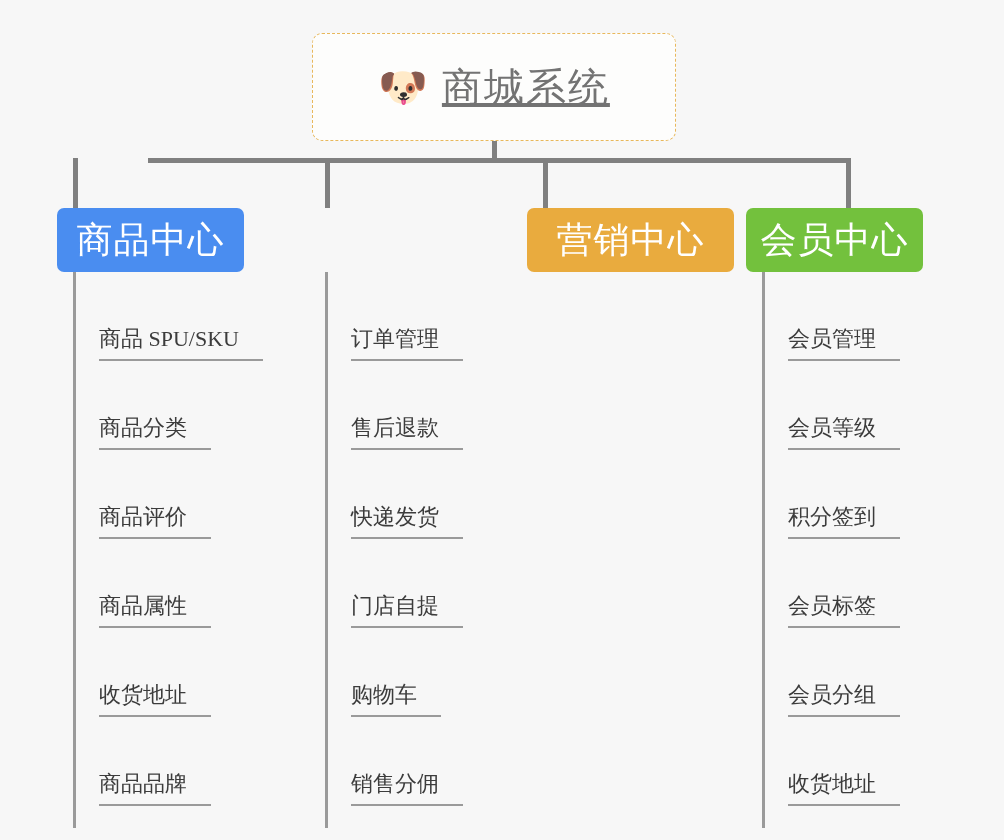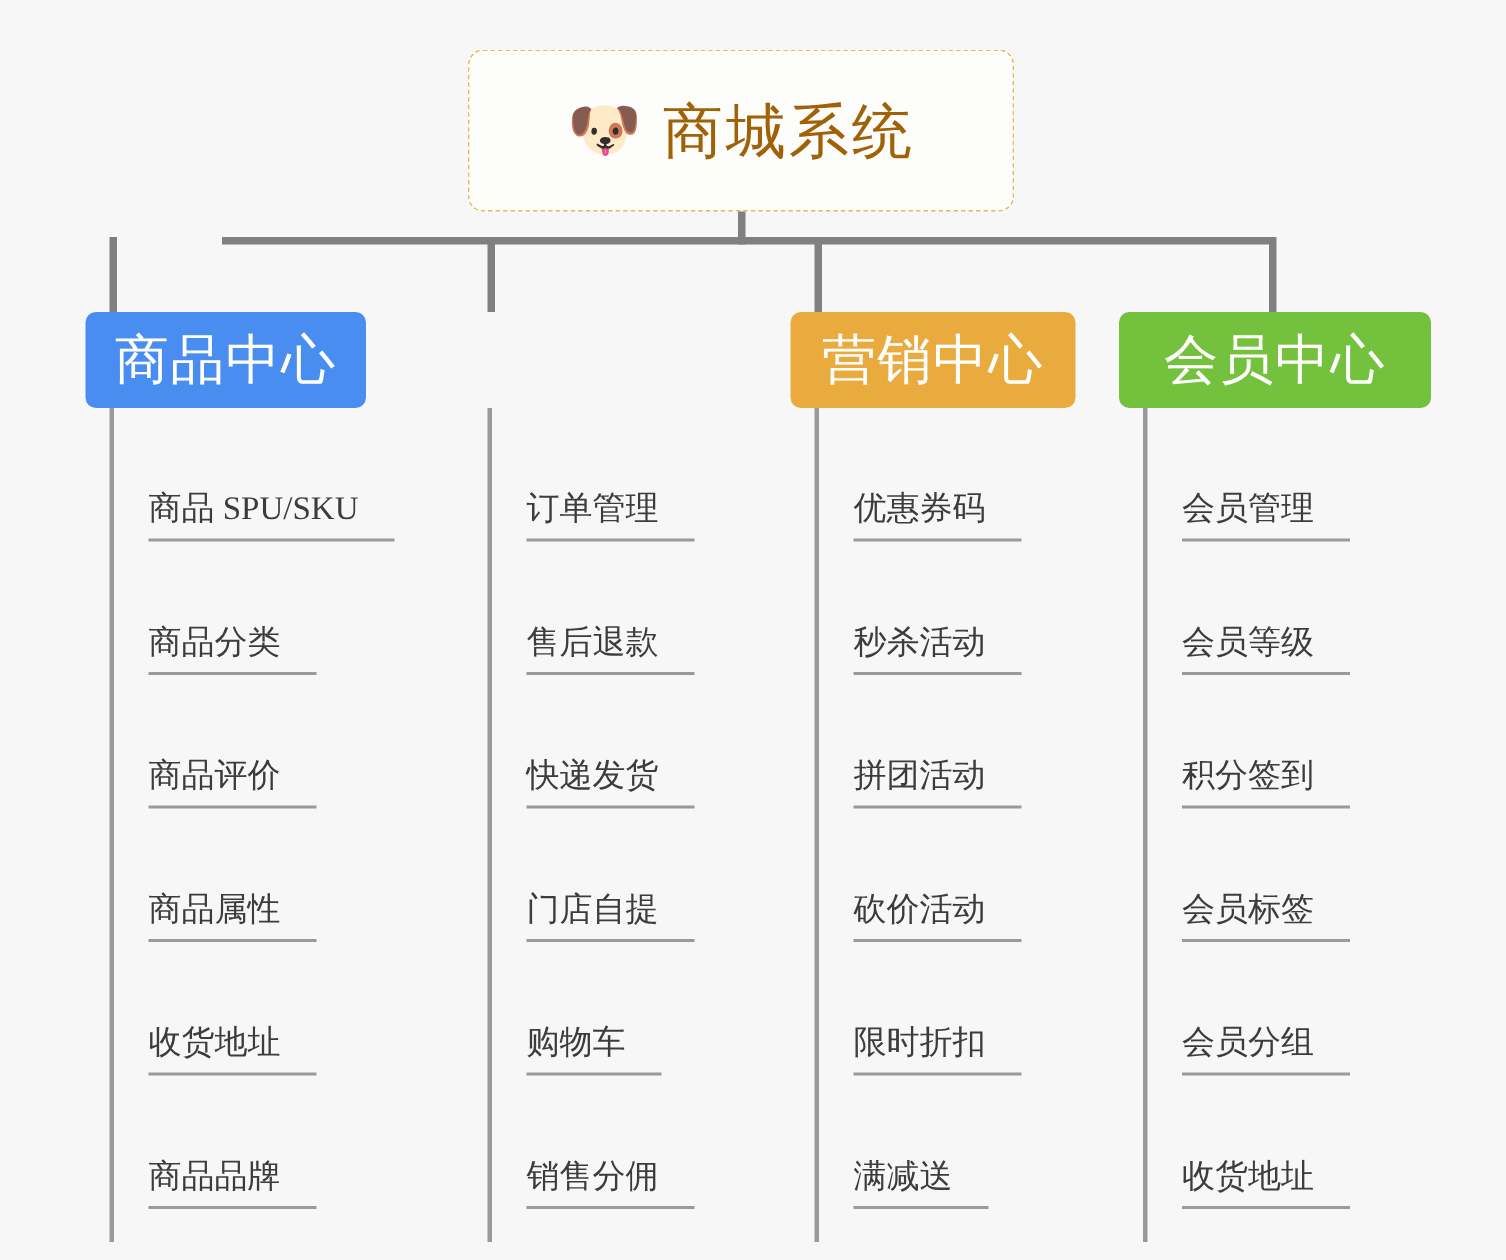--- a/index.html
+++ b/index.html
@@ -38,23 +38,24 @@
     justify-content: center;
     gap: 14px;
   }
   .root-emoji {
     font-size: 40px;
     line-height: 1;
     display: block;
   }
   .root-title {
     font-size: 40px;
-    color: #a16207;
+    color: #737373;
     letter-spacing: 2px;
     white-space: nowrap;
+    text-decoration: underline;
   }
 
   
   .conn {
     position: absolute;
     background: #808080;
   }
   .conn-v-root {
     left: 492px;
     top: 141px;
@@ -134,24 +135,24 @@
   <div class="conn conn-v-root"></div>
   <div class="conn conn-h-main"></div>
   <div class="conn conn-drop" style="left:73px;"></div>
   <div class="conn conn-drop" style="left:325px;"></div>
   <div class="conn conn-drop" style="left:543px;"></div>
   <div class="conn conn-drop" style="left:846px;"></div>
 
   <div class="cat-card" style="left:57px;width:187px;background:#4a8df0;">
     <span class="cat-card-label">商品中心</span>
   </div>
-  <div class="cat-card" style="left:527px;width:190px;background:#e9ab3e;">
+  <div class="cat-card" style="left:527px;width:207px;background:#e9ab3e;">
     <span class="cat-card-label">营销中心</span>
   </div>
-  <div class="cat-card" style="left:746px;width:208px;background:#73c13d;">
+  <div class="cat-card" style="left:746px;width:177px;background:#73c13d;">
     <span class="cat-card-label">会员中心</span>
   </div>
 
   <div class="branch" style="left:73px;font-family:Liberation Serif, serif;">
     <div class="branch-spine" style="height:556px;"></div>
     <div class="sub-item">
         <span class="sub-item-label">商品 SPU/SKU</span>
       </div>
     <div class="sub-item">
         <span class="sub-item-label">商品分类</span>
@@ -185,41 +186,20 @@
         <span class="sub-item-label">门店自提</span>
       </div>
     <div class="sub-item">
         <span class="sub-item-label">购物车</span>
       </div>
     <div class="sub-item">
         <span class="sub-item-label">销售分佣</span>
       </div>
   </div>
 
-  <div class="branch" style="left:543px;">
-    <div class="branch-spine" style="height:556px;"></div>
-    <div class="sub-item">
-        <span class="sub-item-label">优惠券码</span>
-      </div>
-    <div class="sub-item">
-        <span class="sub-item-label">秒杀活动</span>
-      </div>
-    <div class="sub-item">
-        <span class="sub-item-label">拼团活动</span>
-      </div>
-    <div class="sub-item">
-        <span class="sub-item-label">砍价活动</span>
-      </div>
-    <div class="sub-item">
-        <span class="sub-item-label">限时折扣</span>
-      </div>
-    <div class="sub-item">
-        <span class="sub-item-label">满减送</span>
-      </div>
-  </div>
 
   <div class="branch" style="left:762px;">
     <div class="branch-spine" style="height:556px;"></div>
     <div class="sub-item">
         <span class="sub-item-label">会员管理</span>
       </div>
     <div class="sub-item">
         <span class="sub-item-label">会员等级</span>
       </div>
     <div class="sub-item">

